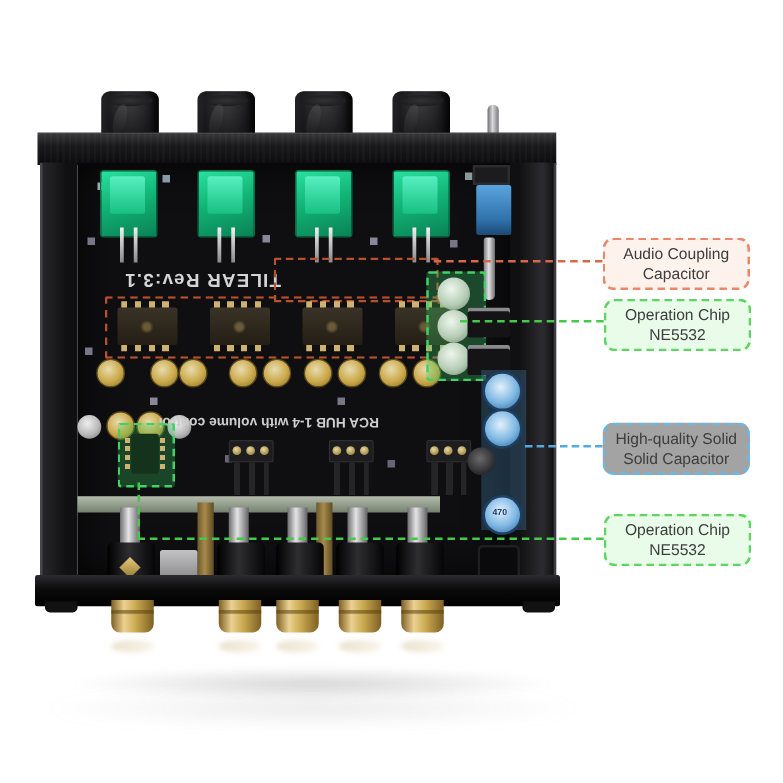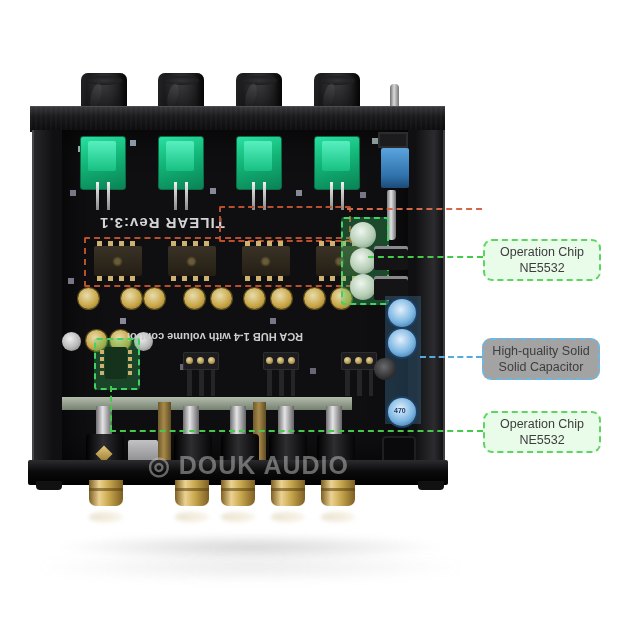--- a/index.html
+++ b/index.html
@@ -269,31 +269,31 @@
   <div class="rca" style="left:175px"></div>
   <div class="rca" style="left:221px"></div>
   <div class="rca" style="left:271px"></div>
   <div class="rca" style="left:321px"></div>
   <div class="rca-refl" style="left:89px"></div>
   <div class="rca-refl" style="left:175px"></div>
   <div class="rca-refl" style="left:221px"></div>
   <div class="rca-refl" style="left:271px"></div>
   <div class="rca-refl" style="left:321px"></div>
 
-  <div class="watermark">
-    <span>◎</span>
-    <span>DOUK AUDIO</span>
-  </div>
 
   <div class="lead lead-o" style="left:347px;top:208px;width:135px"></div>
   <div class="lead lead-g" style="left:368px;top:256px;width:115px"></div>
   <div class="lead lead-b" style="left:420px;top:356px;width:62px"></div>
   <div class="leadv" style="left:110px;top:386px;height:45px"></div>
   <div class="lead lead-g" style="left:110px;top:430px;width:373px"></div>
 
+  <div class="co co-orange" style="left:482px;top:190px">
+    <span>Audio Coupling</span>
+    <span>Capacitor</span>
+  </div>
   <div class="co co-green" style="left:483px;top:239px">
     <span>Operation Chip</span>
     <span>NE5532</span>
   </div>
   <div class="co co-blue" style="left:482px;top:338px">
     <span>High-quality Solid</span>
     <span>Solid Capacitor</span>
   </div>
   <div class="co co-green" style="left:483px;top:411px">
     <span>Operation Chip</span>

